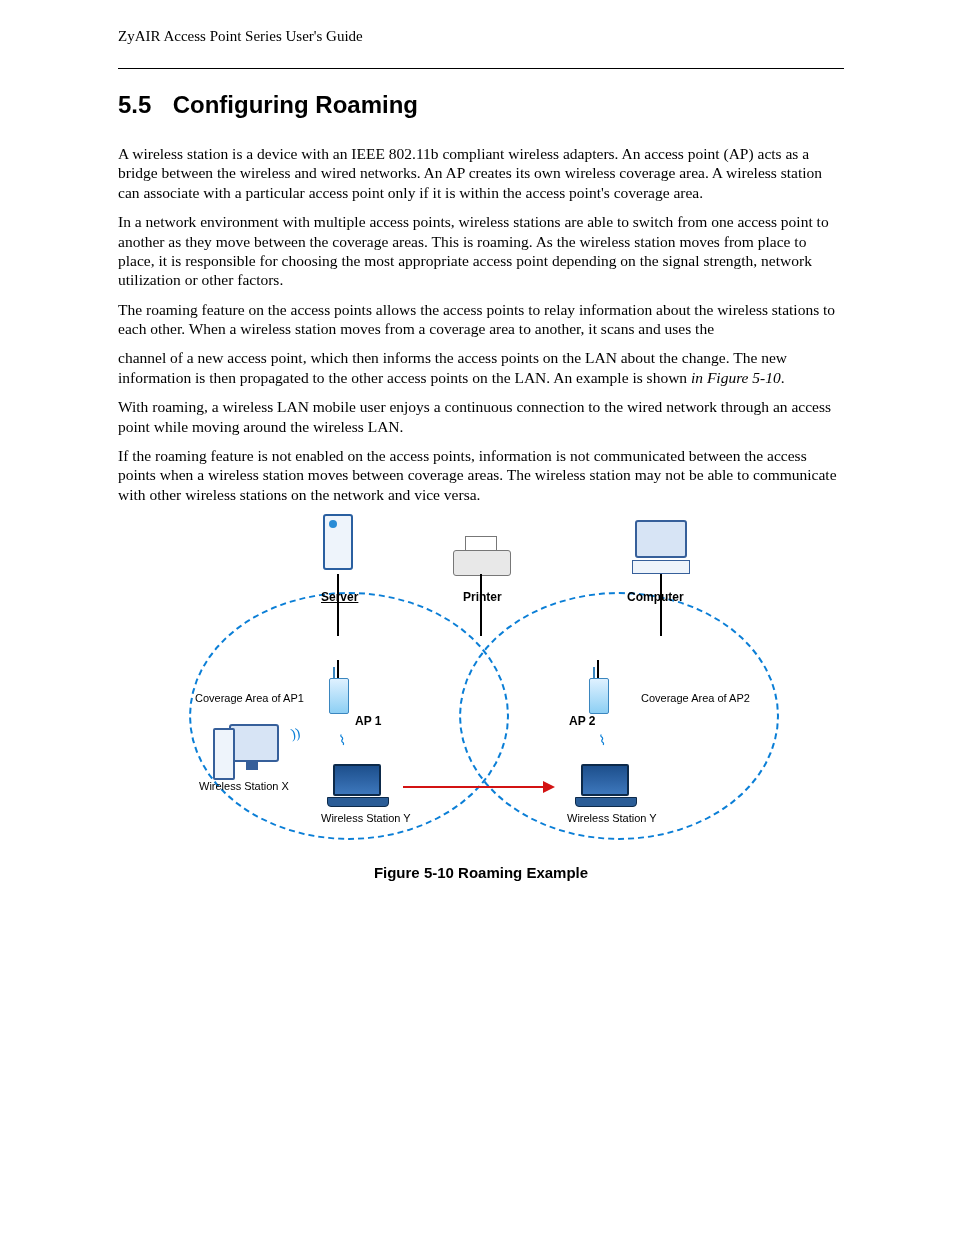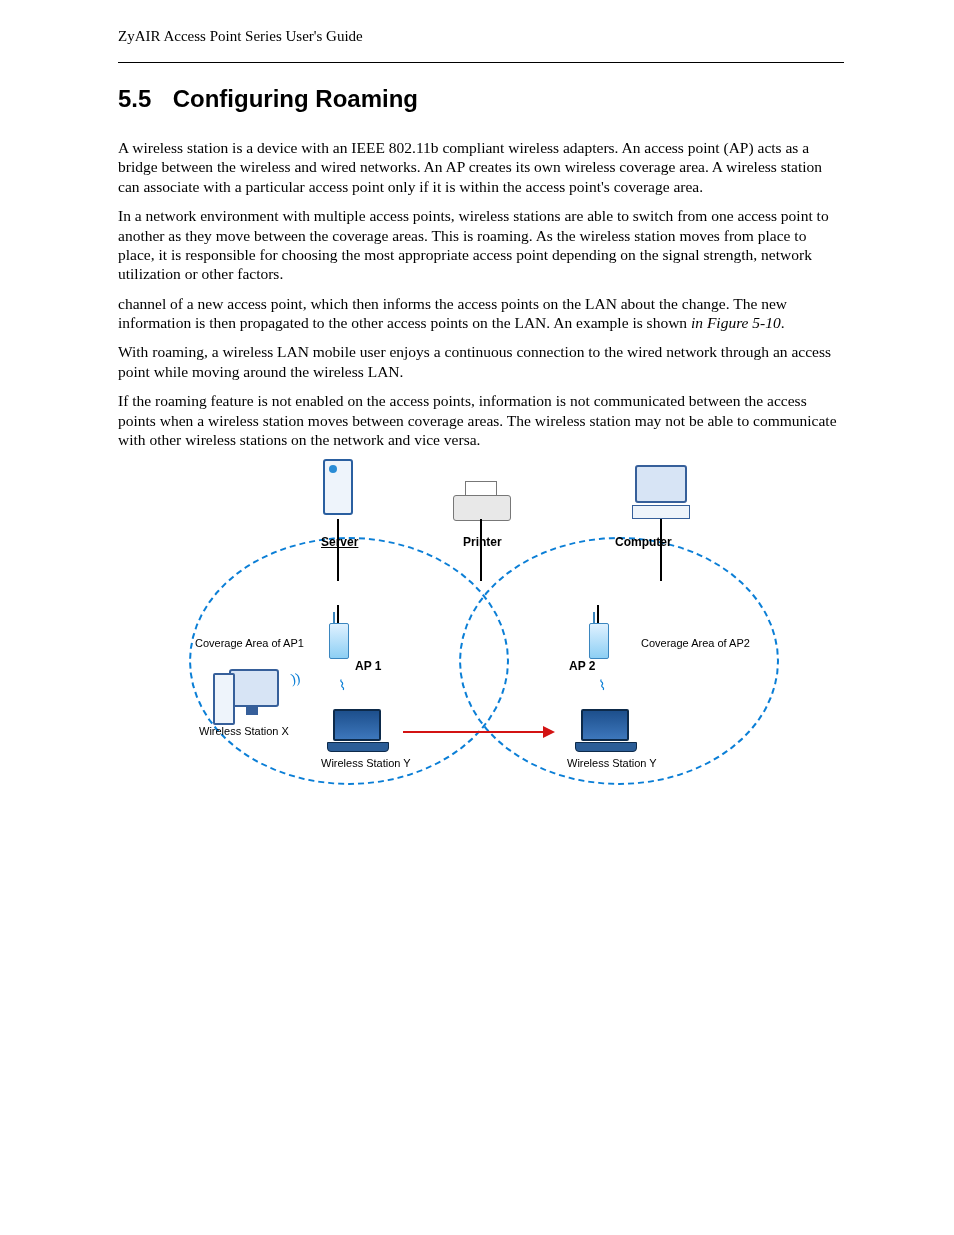--- a/index.html
+++ b/index.html
@@ -12,21 +12,21 @@
   .page {
     width: 954px;
     height: 1235px;
     box-sizing: border-box;
     padding: 28px 110px 0 118px;
     position: relative;
   }
   .running-head {
     font-size: 15px;
     border-bottom: 1px solid #000;
-    padding-bottom: 17px;
+    padding-bottom: 23px;
     margin-bottom: 22px;
   }
   h1.section {
     font-family: Arial, Helvetica, sans-serif;
     font-weight: bold;
     font-size: 24px;
     margin: 0 0 25px 0;
   }
   h1.section .num { display: inline-block; width: 48px; }
   p.body {
@@ -235,20 +235,21 @@
 
   <div class="running-head">ZyAIR Access Point Series User's Guide</div>
 
   <h1 class="section">
     <span class="num">5.5</span>
     <span>Configuring Roaming</span>
   </h1>
 
   <p class="body">A wireless station is a device with an IEEE 802.11b compliant wireless adapters. An access point (AP) acts as a bridge between the wireless and wired networks. An AP creates its own wireless coverage area. A wireless station can associate with a particular access point only if it is within the access point's coverage area.</p>
   <p class="body">In a network environment with multiple access points, wireless stations are able to switch from one access point to another as they move between the coverage areas. This is roaming. As the wireless station moves from place to place, it is responsible for choosing the most appropriate access point depending on the signal strength, network utilization or other factors.</p>
+  <p class="body">The roaming feature on the access points allows the access points to relay information about the wireless stations to each other. When a wireless station moves from a coverage area to another, it scans and uses the</p>
   <p class="body">
     <span>channel of a new access point, which then informs the access points on the LAN about the change. The new information is then propagated to the other access points on the LAN. An example is shown </span><span class="fig-ref">in Figure 5-10</span><span>.</span>
   </p>
   <p class="body">With roaming, a wireless LAN mobile user enjoys a continuous connection to the wired network through an access point while moving around the wireless LAN.</p>
   <p class="body">If the roaming feature is not enabled on the access points, information is not communicated between the access points when a wireless station moves between coverage areas.  The wireless station may not be able to communicate with other wireless stations on the network and vice versa.</p>
 
   <div class="figure-wrap">
     <div class="diag">
 
       <div class="circle" style="left:18px; top:78px; width:320px; height:248px;"></div>
@@ -265,21 +266,21 @@
         <div class="mon"></div>
           <div class="box"></div>
       </div>
 
       <div class="drop" style="left:166px; top:60px; height:62px;"></div>
       <div class="drop" style="left:309px; top:60px; height:62px;"></div>
       <div class="drop" style="left:489px; top:60px; height:62px;"></div>
 
       <div class="lbl" style="left:150px; top:76px;text-decoration:underline;">Server</div>
       <div class="lbl" style="left:292px; top:76px;">Printer</div>
-      <div class="lbl" style="left:444px; top:76px;">Computer</div>
+      <div class="lbl" style="left:456px; top:76px;">Computer</div>
 
 
       <div class="drop" style="left:166px; top:146px; height:18px;"></div>
       <div class="drop" style="left:426px; top:146px; height:18px;"></div>
 
       <div class="ap" style="left:158px; top:164px;"></div>
       <div class="ap" style="left:418px; top:164px;"></div>
 
       <div class="lbl" style="left:184px; top:200px;">AP 1</div>
       <div class="lbl" style="left:398px; top:200px;">AP 2</div>
@@ -307,16 +308,17 @@
       <div class="laptop" style="left:404px; top:250px;">
         <div class="screen"></div>
           <div class="base"></div>
       </div>
       <div class="lbl small" style="left:396px; top:298px;">Wireless Station Y</div>
 
       <div class="arrow" style="left:232px; top:272px; width:150px;"></div>
 
     </div>
 
+    <div class="figure-caption">Figure 5-10 Roaming Example</div>
   </div>
 
 
 </div>
 
 </body></html>

